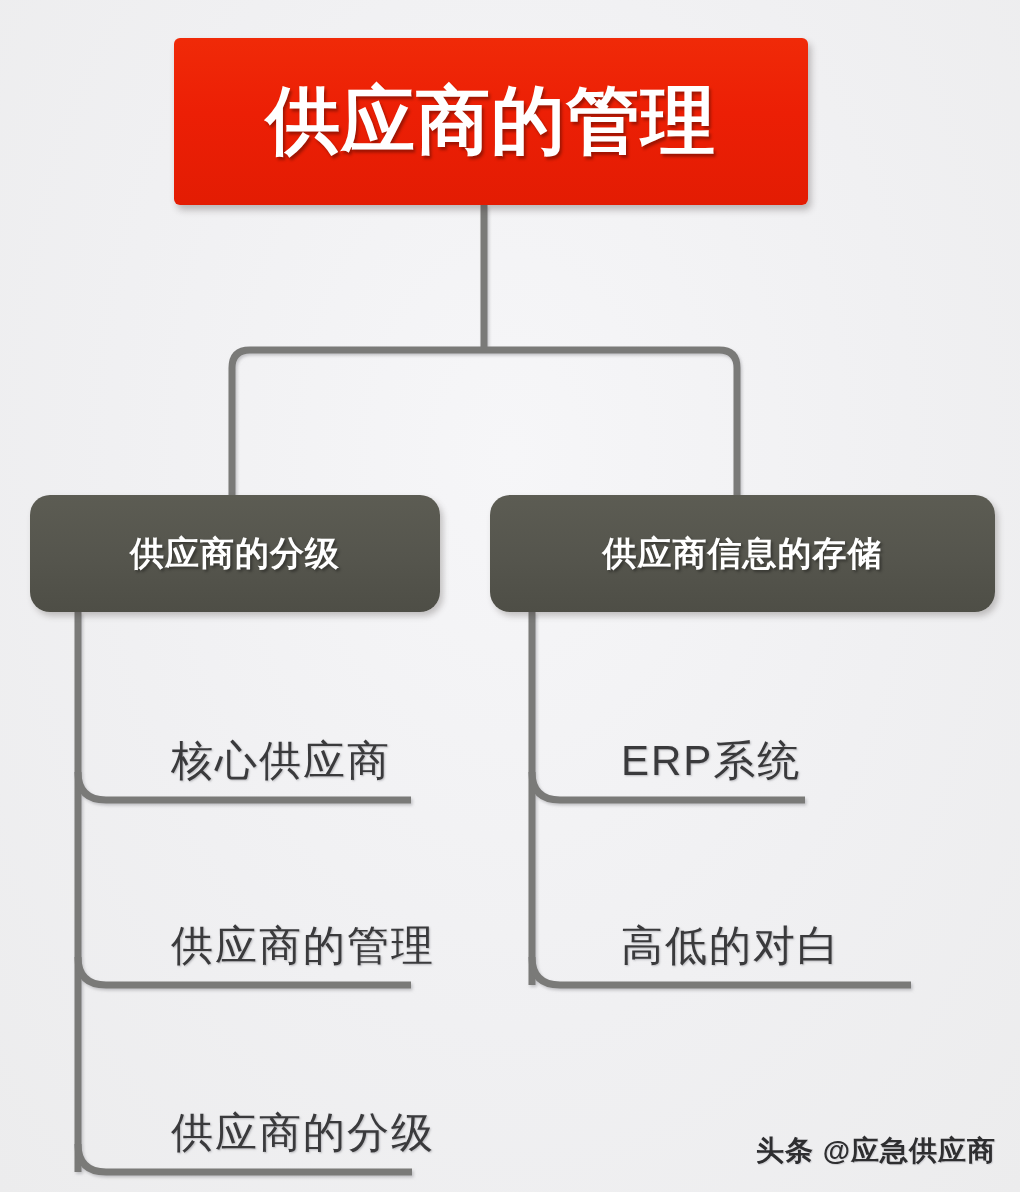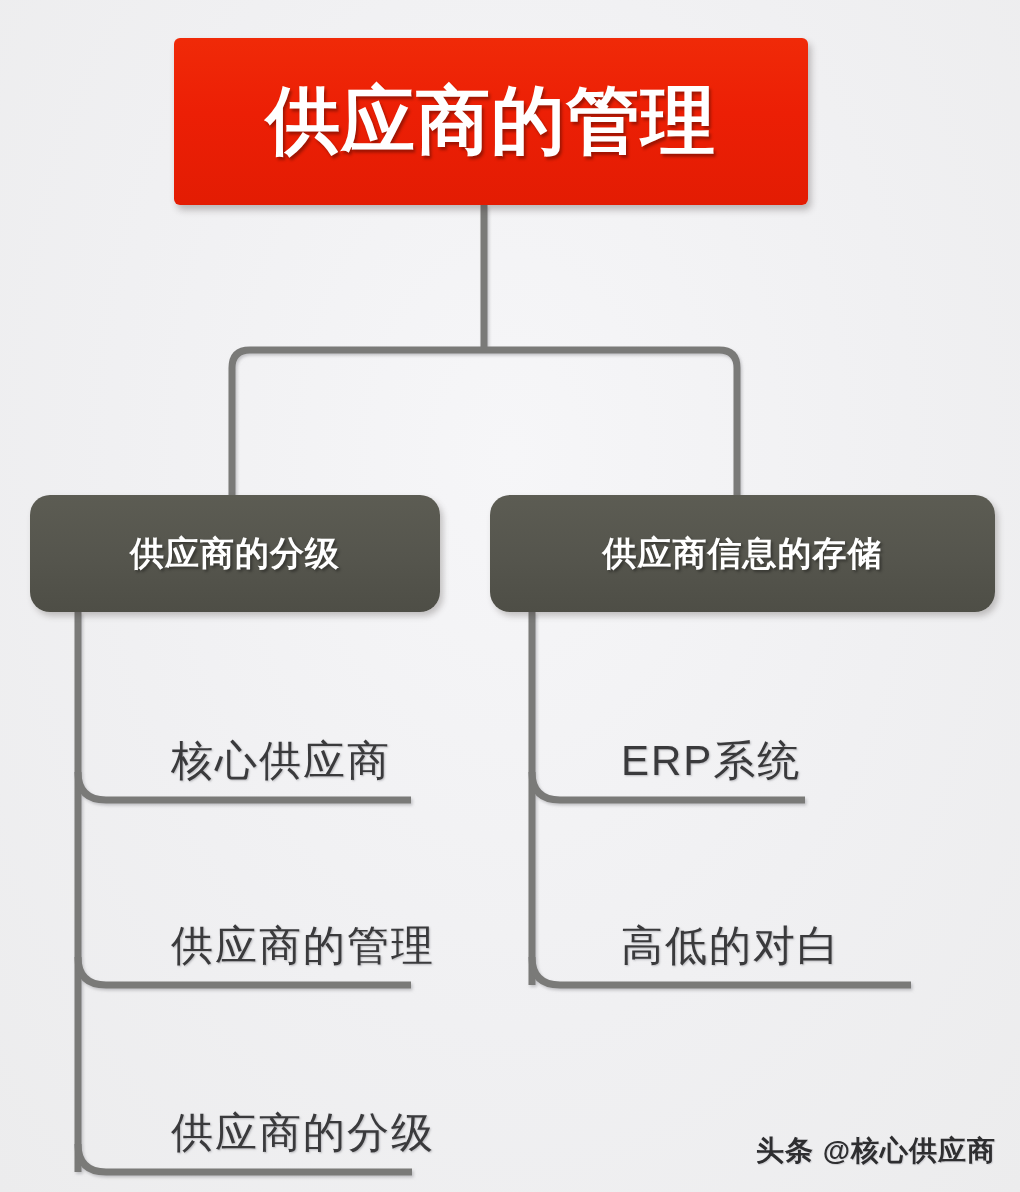--- a/index.html
+++ b/index.html
@@ -112,15 +112,15 @@
   <div class="leaf-label" style="left:171px;top:733px;text-align:center;">核心供应商</div>
 
   <div class="leaf-label" style="left:171px;top:918px;">供应商的管理</div>
 
   <div class="leaf-label" style="left:171px;top:1105px;">供应商的分级</div>
 
   <div class="leaf-label" style="left:621px;top:733px;text-align:center;">ERP系统</div>
 
   <div class="leaf-label" style="left:621px;top:918px;">高低的对白</div>
 
-  <div class="watermark">头条 @核心供应商</div>
+  <div class="watermark">头条 @应急供应商</div>
 
 </div>
 
 </body></html>

